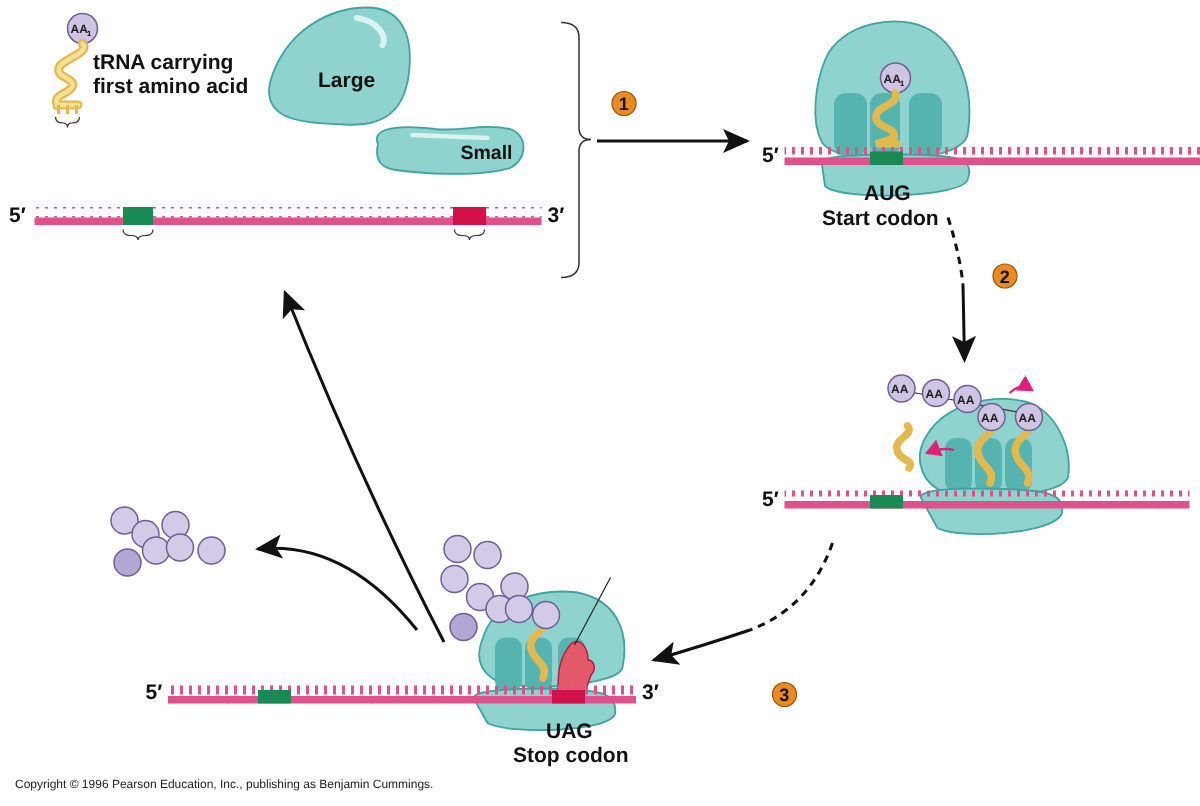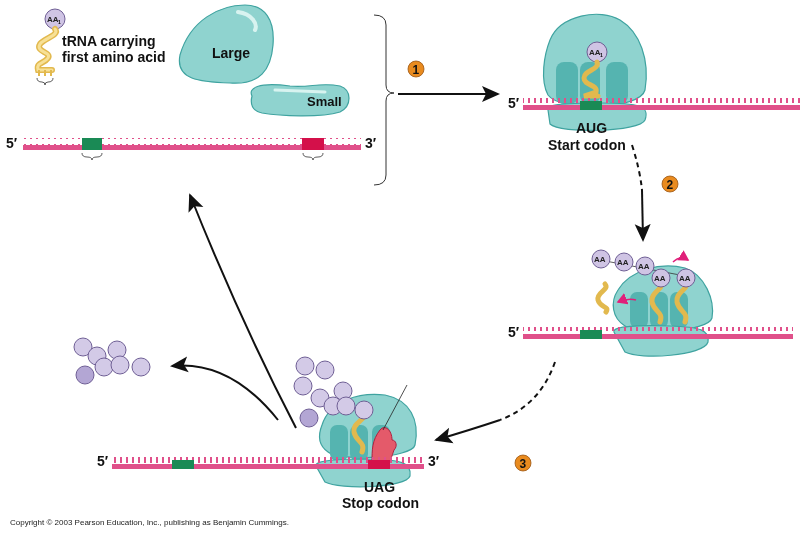--- a/index.html
+++ b/index.html
@@ -178,15 +178,15 @@
     <circle cx="83" cy="347" r="9" fill="#d3cae7" stroke="#6f5f95"></circle>
     <circle cx="97" cy="356" r="9" fill="#d3cae7" stroke="#6f5f95"></circle>
     <circle cx="117" cy="350" r="9" fill="#d3cae7" stroke="#6f5f95"></circle>
     <circle cx="104" cy="367" r="9" fill="#d3cae7" stroke="#6f5f95"></circle>
     <circle cx="120" cy="365" r="9" fill="#d3cae7" stroke="#6f5f95"></circle>
     <circle cx="141" cy="367" r="9" fill="#d3cae7" stroke="#6f5f95"></circle>
     <circle cx="85" cy="375" r="9" fill="#b3a6d4" stroke="#6f5f95"></circle>
   </g>
 </svg>
 
-<div class="copyright">Copyright © 2003 Pearson Education, Inc., publishing as Benjamin Cummings.</div>
+<div class="copyright">Copyright © 1996 Pearson Education, Inc., publishing as Benjamin Cummings.</div>
 
 
 
 </body></html>

